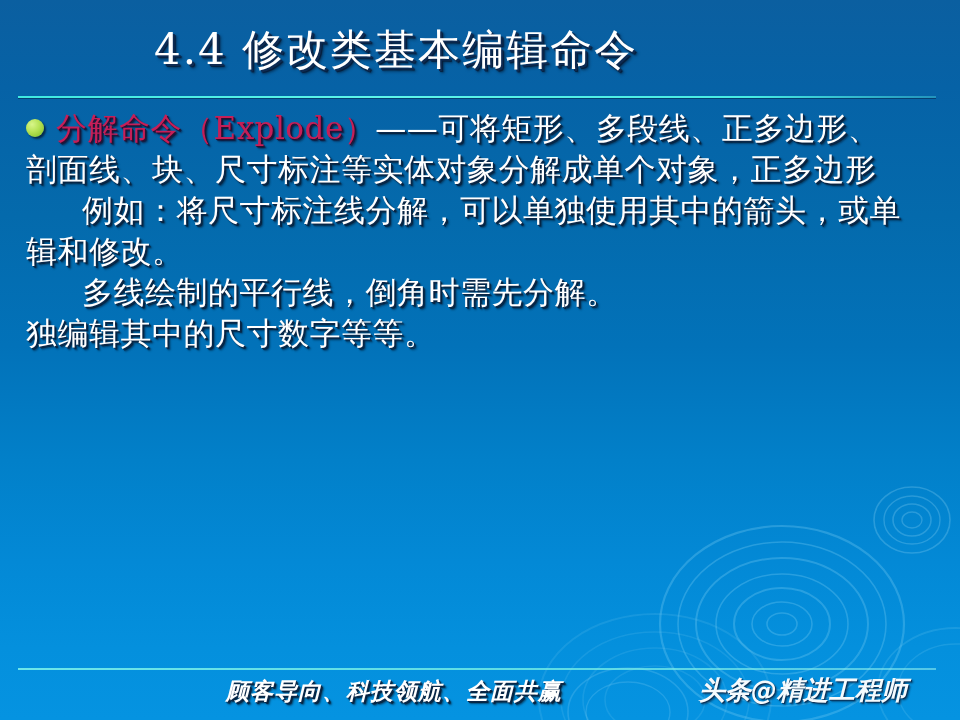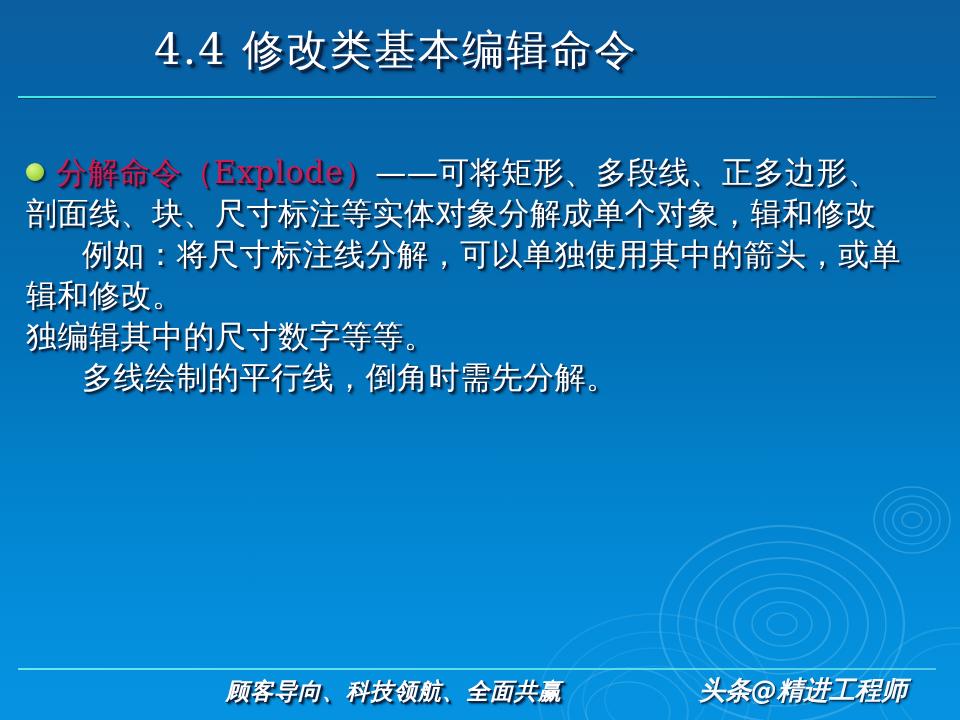--- a/index.html
+++ b/index.html
@@ -82,21 +82,21 @@
     color: #ffffff;
     text-shadow:
        1px 1px 0 #0a2749,
        2px 2px 1px rgba(6,22,44,.8),
        3px 3px 2px rgba(4,16,34,.45);
     padding: 0 14px 0 26px;
     letter-spacing: .5px;
   }
   .para.indent { text-indent: 56px; }
 
-  .bullet-row { padding-left: 26px; margin-top: 44px; }
+  .bullet-row { padding-left: 26px; }
   .bullet-dot {
     display: inline-block;
     width: 18px;
     height: 18px;
     border-radius: 50%;
     background: radial-gradient(circle at 34% 30%, #d8f58a 0%, #b6e356 42%, #93c935 78%, #78ad25 100%);
     box-shadow: 2px 2px 2px rgba(5,22,44,.75);
     vertical-align: 2px;
     margin-right: 12px;
   }
@@ -197,27 +197,27 @@
     <div class="title-text">4.4  修改类基本编辑命令</div>
   </div>
   <div class="title-rule"></div>
 
   <div class="body">
 
     <div class="para bullet-row">
       <span class="bullet-dot"></span><span class="accent">分解命令（Explode）</span><span>——可将矩形、多段线、正多边形、</span>
     </div>
 
-    <div class="para">剖面线、块、尺寸标注等实体对象分解成单个对象，辑和修改</div>
+    <div class="para">剖面线、块、尺寸标注等实体对象分解成单个对象，正多边形</div>
     <div class="para indent">例如：将尺寸标注线分解，可以单独使用其中的箭头，或单</div>
 
     <div class="para">辑和修改。</div>
+    <div class="para indent">多线绘制的平行线，倒角时需先分解。</div>
+
     <div class="para">独编辑其中的尺寸数字等等。</div>
-
-    <div class="para indent">多线绘制的平行线，倒角时需先分解。</div>
 
   </div>
 
   <div class="footer-rule"></div>
   <div class="footer-text">顾客导向、科技领航、全面共赢</div>
   <div class="watermark">头条@精进工程师</div>
 
 </div>
 
 </body></html>

